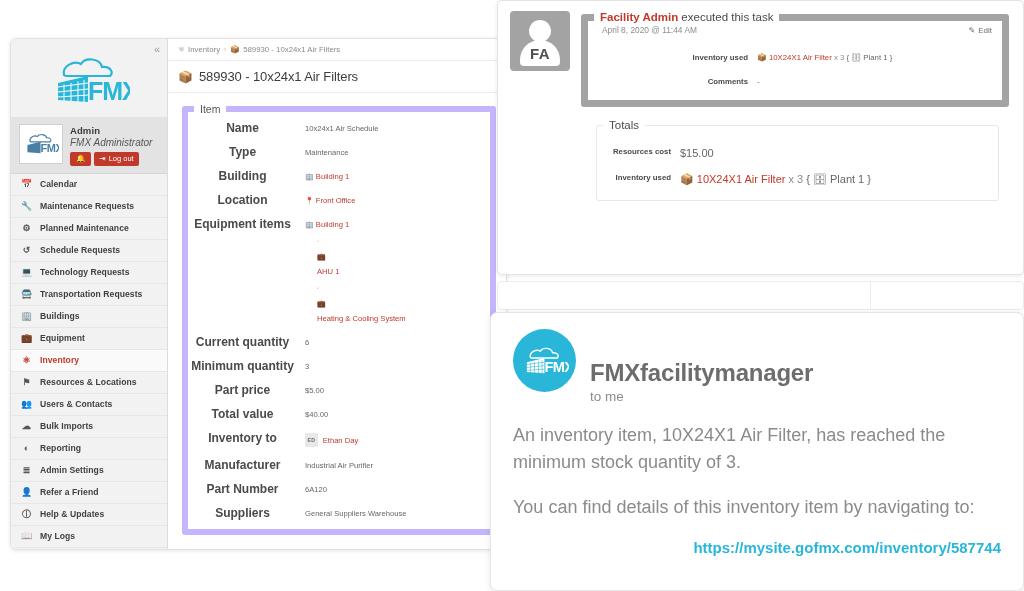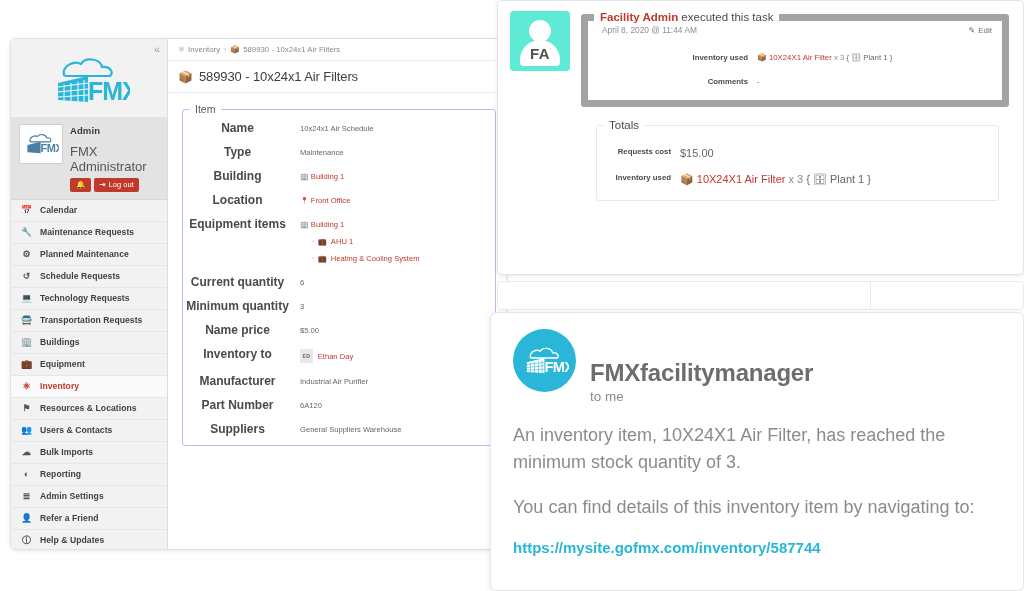--- a/index.html
+++ b/index.html
@@ -37,21 +37,21 @@
   .profile{
     background:#e3e3e3; padding:7px 8px; display:flex; gap:7px; align-items:flex-start;
     border-bottom:1px solid #d6d6d6;
   }
   .profile-avatar{
     width:44px; height:40px; background:#fff; border:1px solid #cfcfcf;
     display:flex; align-items:center; justify-content:center; flex:0 0 44px;
   }
   .profile-info{ padding-top:1px; }
   .profile-name{ font-size:9.5px; font-weight:bold; color:#3a3a3a; letter-spacing:.1px; }
-  .profile-role{ font-size:13px; color:#555; margin-top:8px; }
+  .profile-role{ font-size:10px; font-style:italic; color:#555; margin-top:1px; }
   .profile-btns{ display:flex; gap:3px; margin-top:4px; }
   .btn-red{
     background:#c0392b; color:#fff; border:none; border-radius:2px;
     font-size:7.5px; padding:3px 5px; display:flex; align-items:center; gap:3px;
     cursor:pointer; font-family:inherit; line-height:1;
   }
   .btn-red.icon-only{ padding:3px 6px; }
 
   .nav{ flex:1; overflow:hidden; }
   .nav-item{
@@ -76,53 +76,53 @@
   .breadcrumb .sep{ color:#c0c0c0; font-size:7px; }
   .page-head{
     height:32px; display:flex; align-items:center; gap:6px; padding:0 10px;
     border-bottom:1px solid #ececec;
   }
   .page-title{ font-size:13px; color:#3d3d3d; letter-spacing:-.1px; }
   .page-head .boxico{ font-size:12px; color:#5a5a5a; }
 
   .card-wrap{ padding:10px 10px 0 14px; flex:1; overflow:hidden; }
   fieldset.item-card{
-    border:1px solid #c4b5fd; border-radius:3px; margin:0; padding:8px 0 10px 0;
+    border:6px solid #c4b5fd; border-radius:3px; margin:0; padding:8px 0 10px 0;
     min-width:0;
   }
   fieldset.item-card legend{
     font-size:10.5px; color:#555; padding:0 6px; margin-left:6px;
   }
   .field-row{ display:flex; align-items:flex-start; margin:0 0 13px 0; }
   .field-label{
     width:117px; flex:0 0 117px; text-align:center; padding-right:8px;
     font-size:12px; font-weight:bold; color:#4a4a4a; line-height:11px;
   }
   .field-value{ font-size:7.6px; color:#666; line-height:11px; }
   .field-value.link{ color:#c0392b; }
   .field-value .lk{ color:#c0392b; cursor:pointer; }
-  .eq-sub{ margin-top:6px; display:flex; align-items:flex-start; gap:4px; padding-left:12px; }
+  .eq-sub{ margin-top:6px; display:flex; align-items:flex-start; gap:4px; padding-left:12px;flex-direction:column; }
   .eq-bullet{ font-size:6px; color:#b05a4e; }
   .mini-ico{ font-size:7px; }
   .ed-badge{
     display:inline-block; background:#e8e8e8; color:#6a6a6a; font-size:5.2px;
     font-weight:bold; padding:1.5px 2.5px; border-radius:1px; margin-right:3px;
     vertical-align:1px; letter-spacing:.2px;
   }
 
   
   #task-panel{
     position:absolute; left:497px; top:0; width:527px; height:275px;
     background:#fff; border:1px solid #e4e4e4; border-radius:5px;
     box-shadow:0 1px 5px rgba(0,0,0,.09);
     padding:10px 14px 0 12px;
   }
   .task-row{ display:flex; gap:11px; }
   .avatar-fa{
-    width:60px; height:60px; flex:0 0 60px; background:#5eead4; border-radius:4px;
+    width:60px; height:60px; flex:0 0 60px; background:#a3a3a3; border-radius:4px;
     position:relative; overflow:hidden;
   }
   .avatar-fa .head{
     position:absolute; width:22px; height:22px; border-radius:50%; background:#fff;
     left:19px; top:9px;
   }
   .avatar-fa .body{
     position:absolute; width:40px; height:26px; border-radius:20px 20px 4px 4px;
     background:#fff; left:10px; top:29px;
   }
@@ -177,21 +177,21 @@
   }
   .email-head{ display:flex; gap:14px; align-items:flex-start; }
   .fmx-circle{
     width:63px; height:63px; flex:0 0 63px; border-radius:50%; background:#29b6d8;
     display:flex; align-items:center; justify-content:center;
   }
   .email-sender{ font-size:24px; font-weight:bold; color:#6d6d6d; letter-spacing:-.2px;margin-top:30px; }
   .email-to{ font-size:13.5px; color:#8b8b8b; margin-top:2px; }
   .email-body{ margin-top:18px; }
   .email-p{ font-size:18px; color:#8b8b8b; line-height:1.5; margin:0 0 18px 0; }
-  .email-link{ font-size:15px; color:#29b6d8; font-weight:bold; cursor:pointer; word-break:break-all; }
+  .email-link{ font-size:15px; color:#29b6d8; font-weight:bold; cursor:pointer; word-break:break-all;text-align:right; }
 </style>
 </head>
 <body>
 
 <div id="app-window">
 
   <div id="sidebar">
     <div class="collapse-btn">«</div>
 
     <div class="logo-area">
@@ -379,24 +379,28 @@
           <div class="field-label">Current quantity</div>
           <div class="field-value">6</div>
         </div>
 
         <div class="field-row">
           <div class="field-label">Minimum quantity</div>
           <div class="field-value">3</div>
         </div>
 
         <div class="field-row">
-          <div class="field-label">Name price</div>
+          <div class="field-label">Part price</div>
           <div class="field-value">$5.00</div>
         </div>
 
+        <div class="field-row">
+          <div class="field-label">Total value</div>
+          <div class="field-value">$40.00</div>
+        </div>
 
         <div class="field-row">
           <div class="field-label">Inventory to</div>
           <div class="field-value">
             <span class="ed-badge">ED</span>
             <span class="lk">Ethan Day</span>
           </div>
         </div>
 
         <div class="field-row">
@@ -459,21 +463,21 @@
           <div class="exec-value">-</div>
         </div>
       </div>
     </fieldset>
   </div>
 
   <fieldset class="totals-card">
     <legend>Totals</legend>
     <div class="tot-fields">
       <div class="tot-row">
-        <div class="tot-label">Requests cost</div>
+        <div class="tot-label">Resources cost</div>
         <div class="tot-value">$15.00</div>
       </div>
       <div class="tot-row" style="margin-bottom:0">
         <div class="tot-label">Inventory used</div>
         <div class="tot-value">
           <span style="color:#c0392b">📦</span>
           <span class="red">10X24X1 Air Filter</span>
           <span class="dim">x 3</span>
           <span>{ 🗄 Plant 1 }</span>
         </div>

